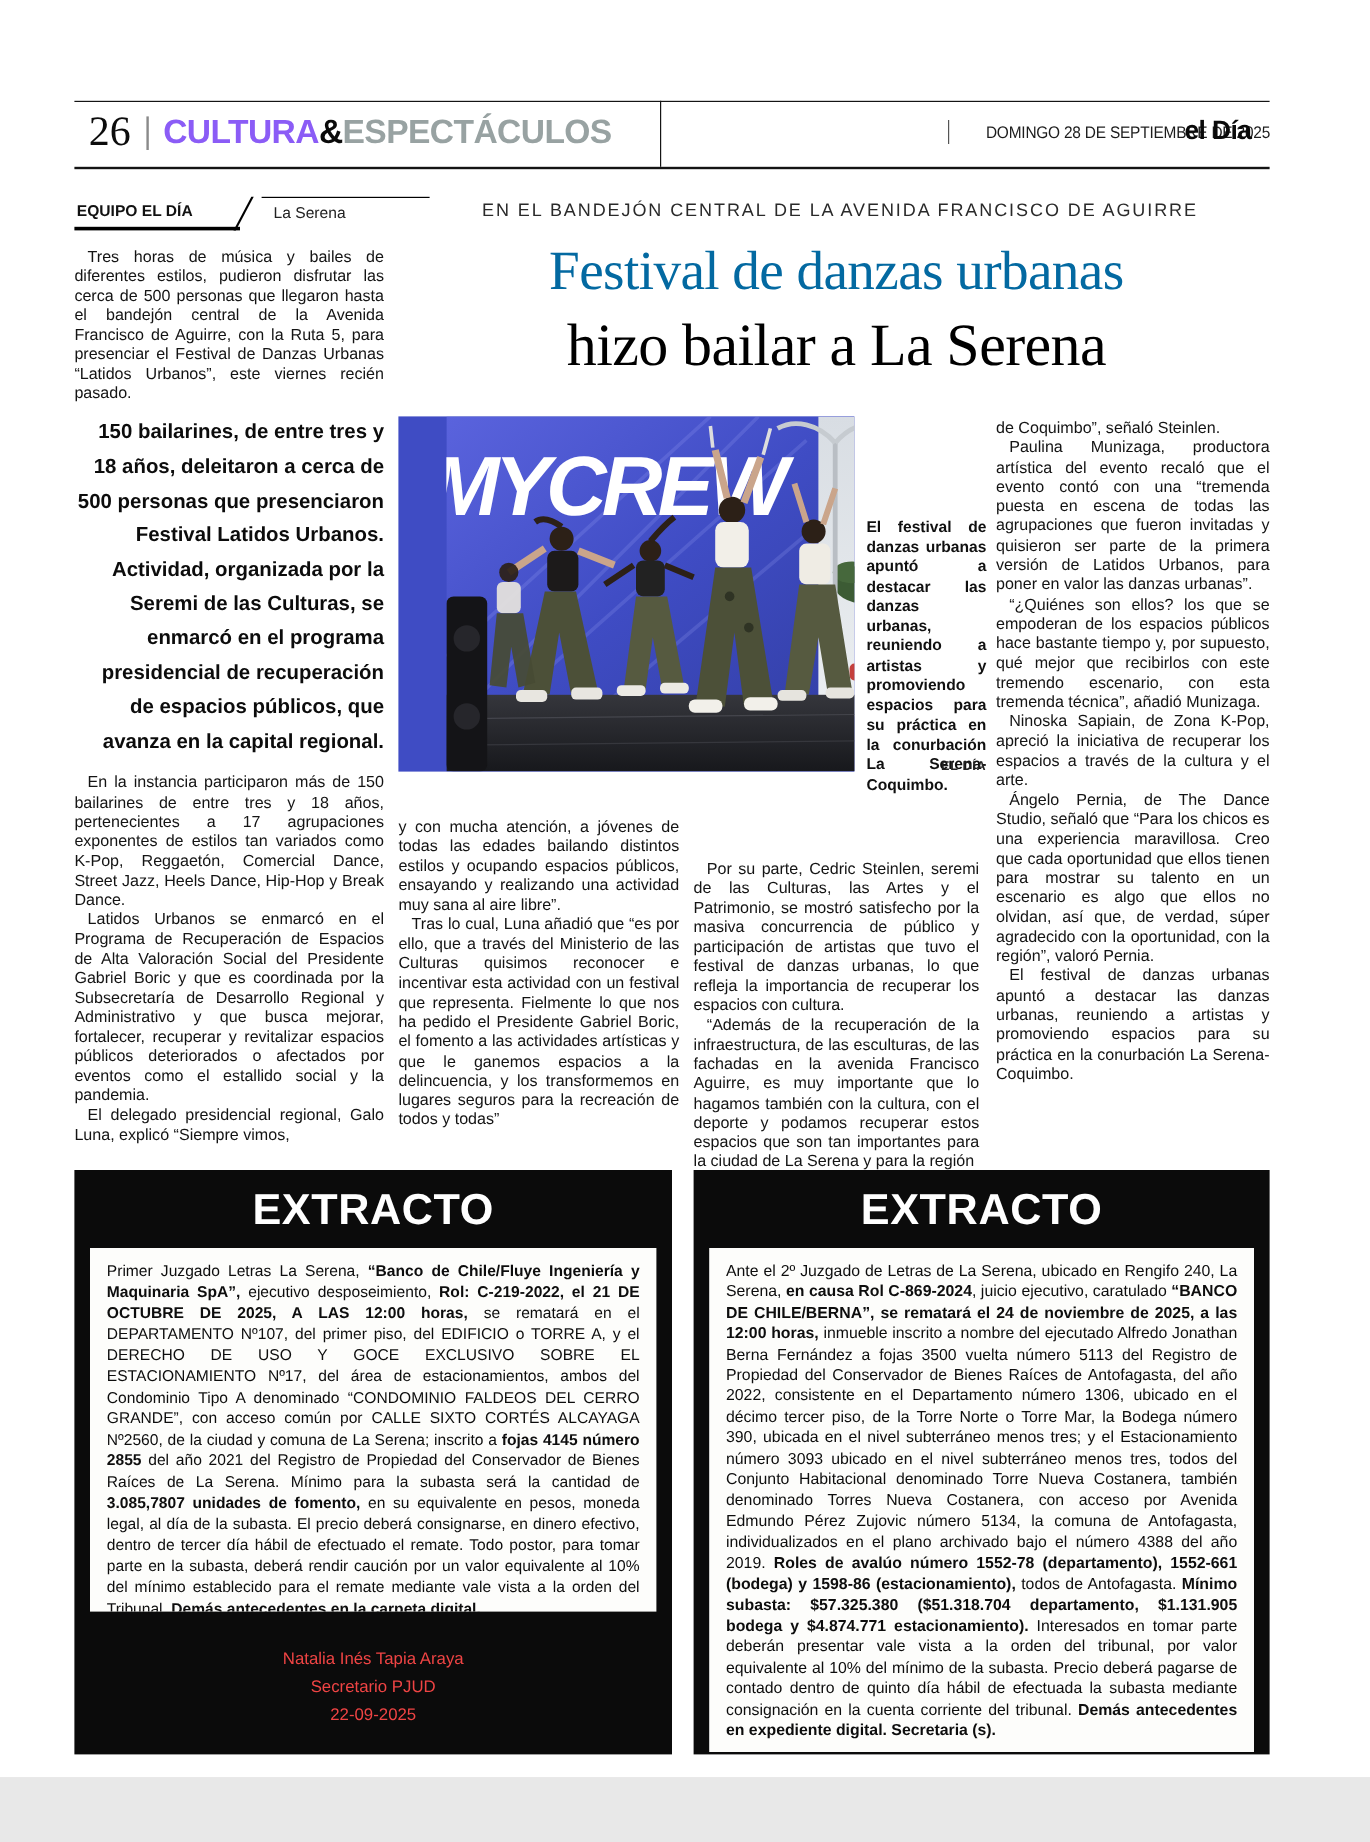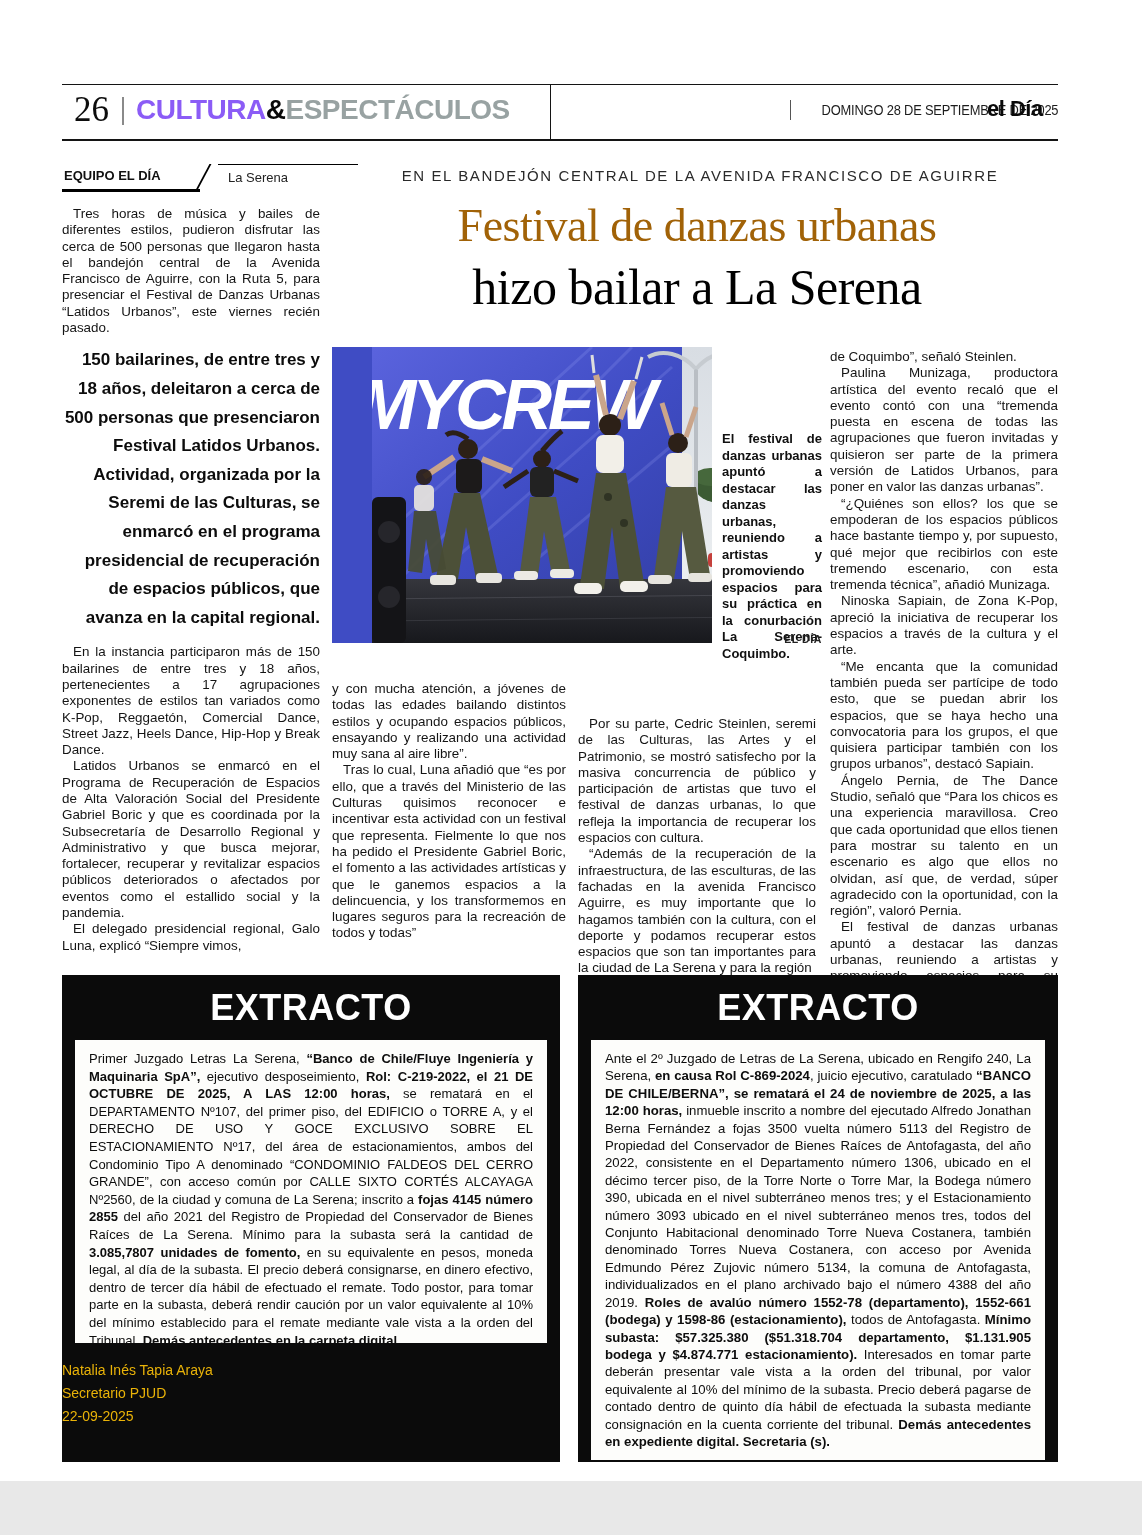--- a/index.html
+++ b/index.html
@@ -54,21 +54,21 @@
   .adbox-left  { left:62px;  top:975px; width:498px; height:487px; }
   .adbox-right { left:578px; top:975px; width:480px; height:487px; }
   .ad-title { text-align:center; font-size:36px; font-weight:700; letter-spacing:0.5px; padding-top:12px; color:#fff; }
   .ad-inner {
     background:#fdfdfb; color:#0d0d0d; margin:11px 13px 0 13px; padding:10px 14px;
     text-align:justify; overflow:hidden;
   }
   .adbox-left  .ad-inner { height:303px; font-size:13px; line-height:17.6px; }
   .adbox-right .ad-inner { height:420px; font-size:13.2px; line-height:17.4px; }
   .seg-b { font-weight:700; }
-  .ad-signature { text-align:left; margin-top:16px; font-size:14px; line-height:23px; color:#eab308; }
+  .ad-signature { text-align:center; margin-top:28px; font-size:14px; line-height:23px; color:#ef4444; }
 </style>
 </head>
 <body>
 
 <div class="page">
 
   <div class="abs rule-top"></div>
   <div class="abs page-number">26</div>
   <div class="abs pn-bar"></div>
   <div class="abs section-title">
@@ -82,21 +82,21 @@
   <div class="abs brand">el Día</div>
   <div class="abs rule-header"></div>
 
   <div class="abs byline">
     <div class="byline-team">EQUIPO EL DÍA</div>
     <div class="byline-slash"></div>
     <div class="byline-loc">La Serena</div>
   </div>
 
   <div class="abs kicker">EN EL BANDEJÓN CENTRAL DE LA AVENIDA FRANCISCO DE AGUIRRE</div>
-  <div class="abs headline1" style="color: #a16207;">Festival de danzas urbanas</div>
+  <div class="abs headline1" style="color: #0369a1;">Festival de danzas urbanas</div>
   <div class="abs headline2">hizo bailar a La Serena</div>
 
   <div class="abs bodycol col1">
     <p>Tres horas de música y bailes de diferentes estilos, pudieron disfrutar las cerca de 500 personas que llegaron hasta el bandejón central de la Avenida Francisco de Aguirre, con la Ruta 5, para presenciar el Festival de Danzas Urbanas “Latidos Urbanos”, este viernes recién pasado.</p>
     <p class="lede">150 bailarines, de entre tres y 18 años, deleitaron a cerca de 500 personas que presenciaron Festival Latidos Urbanos. Actividad, organizada por la Seremi de las Culturas, se enmarcó en el programa presidencial de recuperación de espacios públicos, que avanza en la capital regional.</p>
     <p>En la instancia participaron más de 150 bailarines de entre tres y 18 años, pertenecientes a 17 agrupaciones exponentes de estilos tan variados como K-Pop, Reggaetón, Comercial Dance, Street Jazz, Heels Dance, Hip-Hop y Break Dance.</p>
     <p>Latidos Urbanos se enmarcó en el Programa de Recuperación de Espacios de Alta Valoración Social del Presidente Gabriel Boric y que es coordinada por la Subsecretaría de Desarrollo Regional y Administrativo y que busca mejorar, fortalecer, recuperar y revitalizar espacios públicos deteriorados o afectados por eventos como el estallido social y la pandemia.</p>
     <p>El delegado presidencial regional, Galo Luna, explicó “Siempre vimos,</p>
   </div>
 
@@ -206,21 +206,20 @@
   <div class="abs bodycol col3">
     <p>Por su parte, Cedric Steinlen, seremi de las Culturas, las Artes y el Patrimonio, se mostró satisfecho por la masiva concurrencia de público y participación de artistas que tuvo el festival de danzas urbanas, lo que refleja la importancia de recuperar los espacios con cultura.</p>
     <p>“Además de la recuperación de la infraestructura, de las esculturas, de las fachadas en la avenida Francisco Aguirre, es muy importante que lo hagamos también con la cultura, con el deporte y podamos recuperar estos espacios que son tan importantes para la ciudad de La Serena y para la región</p>
   </div>
 
   <div class="abs bodycol col4">
     <p class="no-indent">de Coquimbo”, señaló Steinlen.</p>
     <p>Paulina Munizaga, productora artística del evento recaló que el evento contó con una “tremenda puesta en escena de todas las agrupaciones que fueron invitadas y quisieron ser parte de la primera versión de Latidos Urbanos, para poner en valor las danzas urbanas”.</p>
     <p>“¿Quiénes son ellos? los que se empoderan de los espacios públicos hace bastante tiempo y, por supuesto, qué mejor que recibirlos con este tremendo escenario, con esta tremenda técnica”, añadió Munizaga.</p>
     <p>Ninoska Sapiain, de Zona K-Pop, apreció la iniciativa de recuperar los espacios a través de la cultura y el arte.</p>
-    <p>“Me encanta que la comunidad también pueda ser partícipe de todo esto, que se puedan abrir los espacios, que se haya hecho una convocatoria para los grupos, el que quisiera participar también con los grupos urbanos”, destacó Sapiain.</p>
     <p>Ángelo Pernia, de The Dance Studio, señaló que “Para los chicos es una experiencia maravillosa. Creo que cada oportunidad que ellos tienen para mostrar su talento en un escenario es algo que ellos no olvidan, así que, de verdad, súper agradecido con la oportunidad, con la región”, valoró Pernia.</p>
     <p>El festival de danzas urbanas apuntó a destacar las danzas urbanas, reuniendo a artistas y promoviendo espacios para su práctica en la conurbación La Serena-Coquimbo.</p>
   </div>
 
   <div class="abs adbox adbox-left">
     <div class="ad-title">EXTRACTO</div>
     <div class="ad-inner"><span>Primer Juzgado Letras La Serena, </span><span class="seg-b">“Banco de Chile/Fluye Ingeniería y Maquinaria SpA”,</span><span> ejecutivo desposeimiento, </span><span class="seg-b">Rol: C-219-2022, el 21 DE OCTUBRE DE 2025, A LAS 12:00 horas,</span><span> se rematará en el DEPARTAMENTO Nº107, del primer piso, del EDIFICIO o TORRE A, y el DERECHO DE USO Y GOCE EXCLUSIVO SOBRE EL ESTACIONAMIENTO Nº17, del área de estacionamientos, ambos del Condominio Tipo A denominado “CONDOMINIO FALDEOS DEL CERRO GRANDE”, con acceso común por CALLE SIXTO CORTÉS ALCAYAGA Nº2560, de la ciudad y comuna de La Serena; inscrito a </span><span class="seg-b">fojas 4145 número 2855</span><span> del año 2021 del Registro de Propiedad del Conservador de Bienes Raíces de La Serena. Mínimo para la subasta será la cantidad de </span><span class="seg-b">3.085,7807 unidades de fomento,</span><span> en su equivalente en pesos, moneda legal, al día de la subasta. El precio deberá consignarse, en dinero efectivo, dentro de tercer día hábil de efectuado el remate. Todo postor, para tomar parte en la subasta, deberá rendir caución por un valor equivalente al 10% del mínimo establecido para el remate mediante vale vista a la orden del Tribunal. </span><span class="seg-b">Demás antecedentes en la carpeta digital.</span></div>
     <div class="ad-signature">
       <div>Natalia Inés Tapia Araya</div>
       <div>Secretario PJUD</div>

